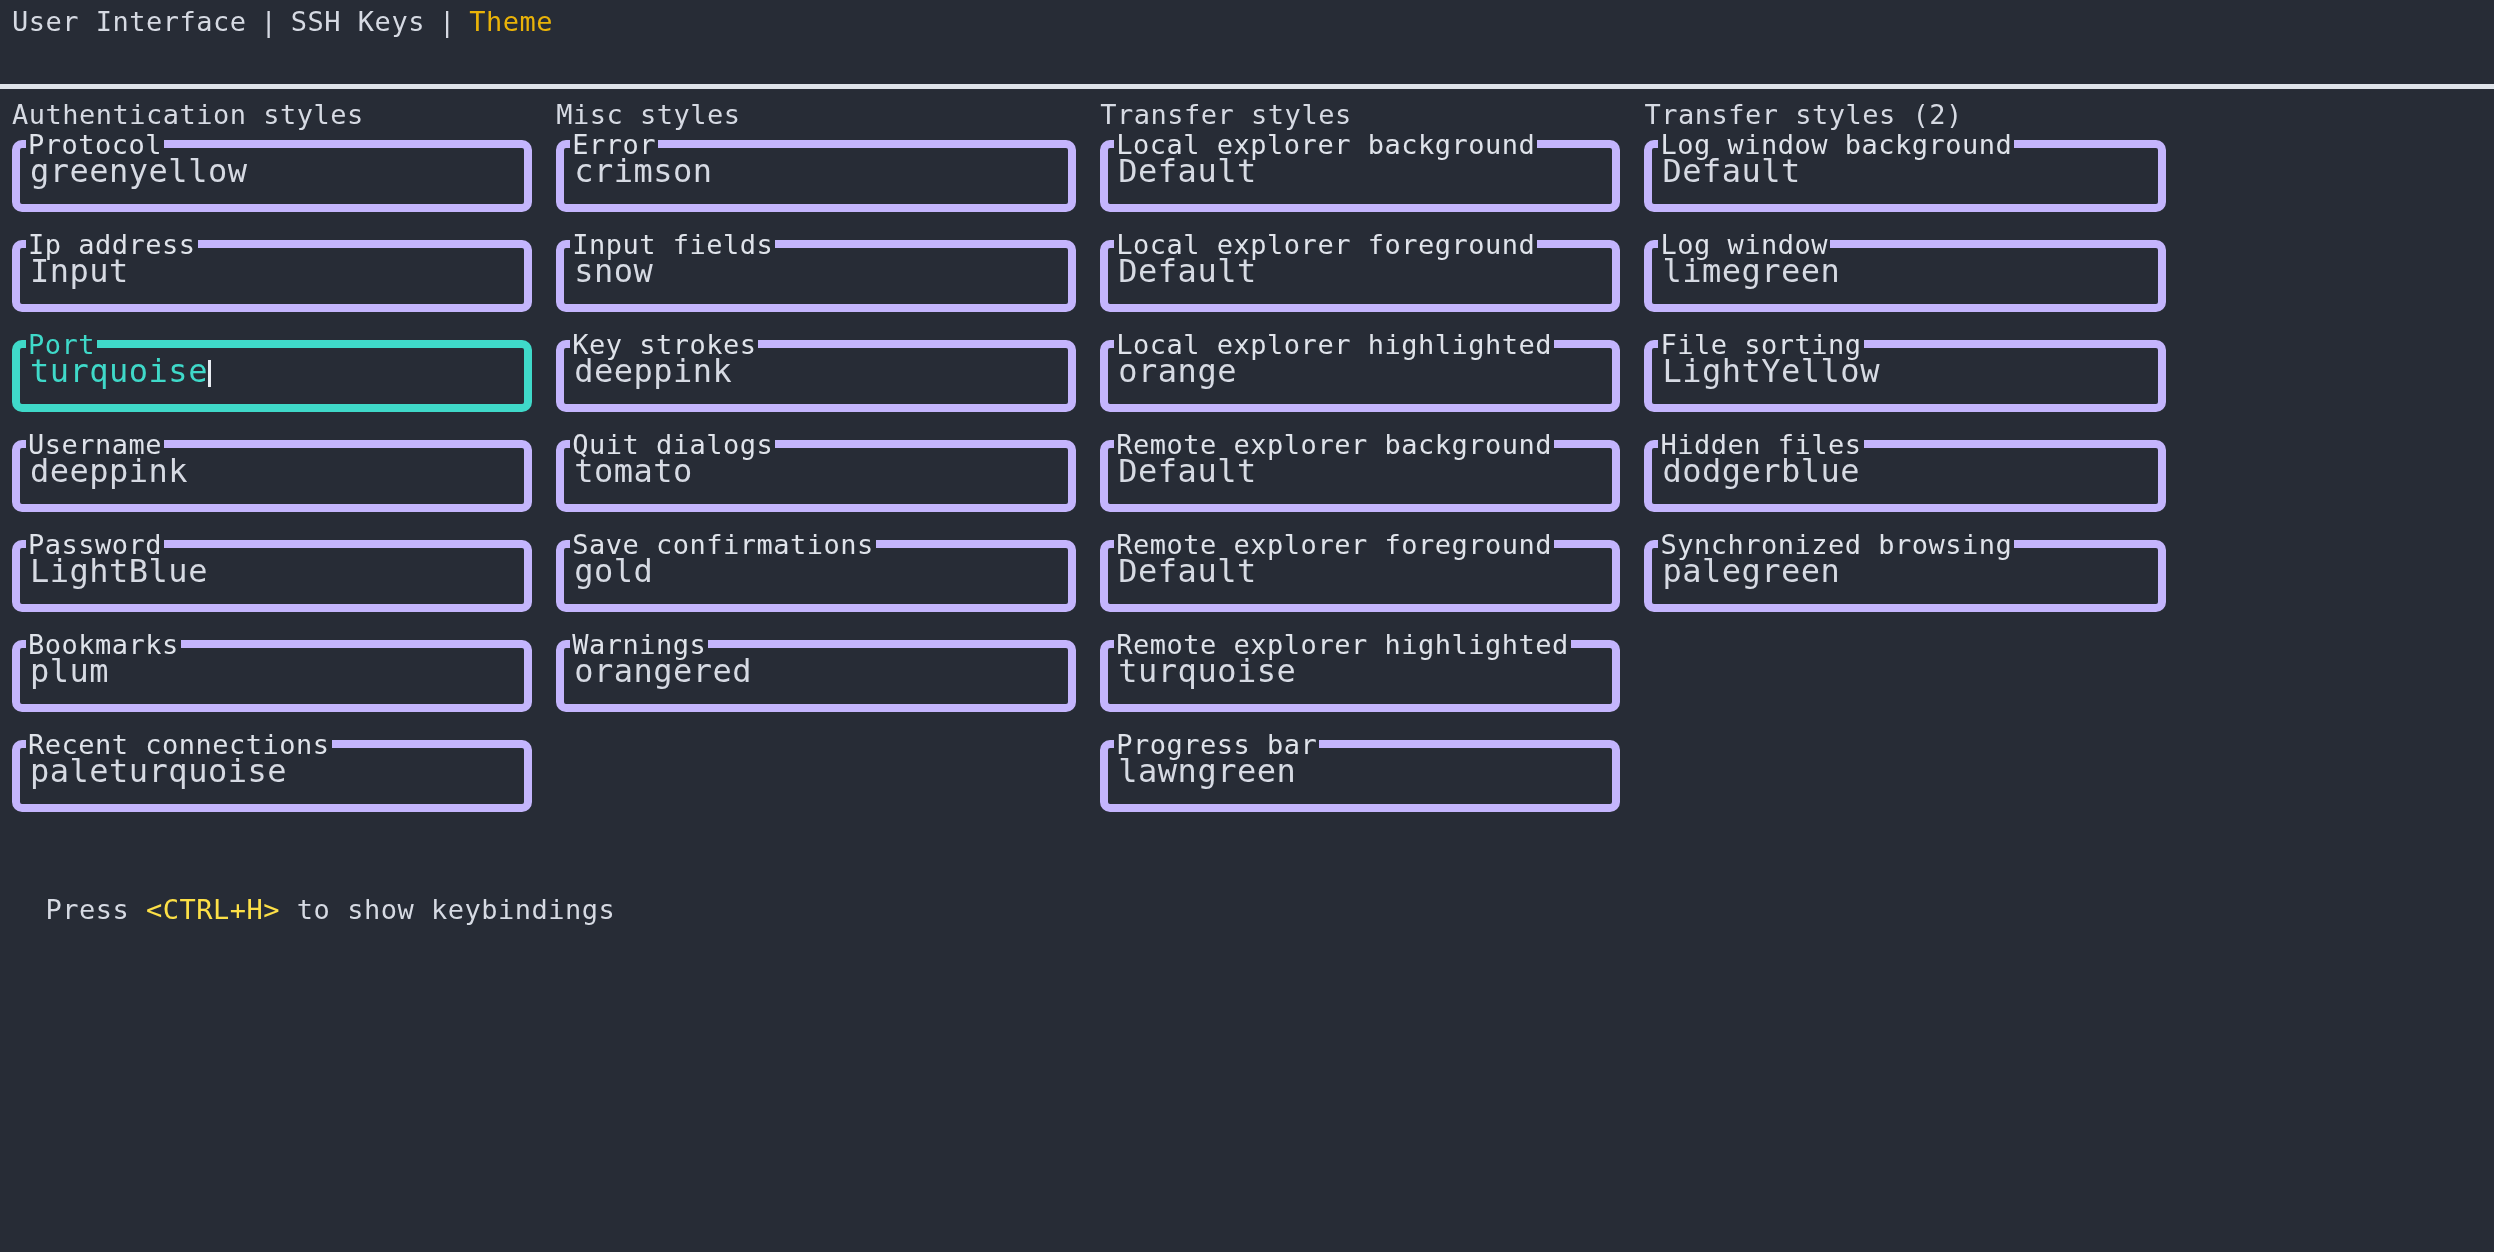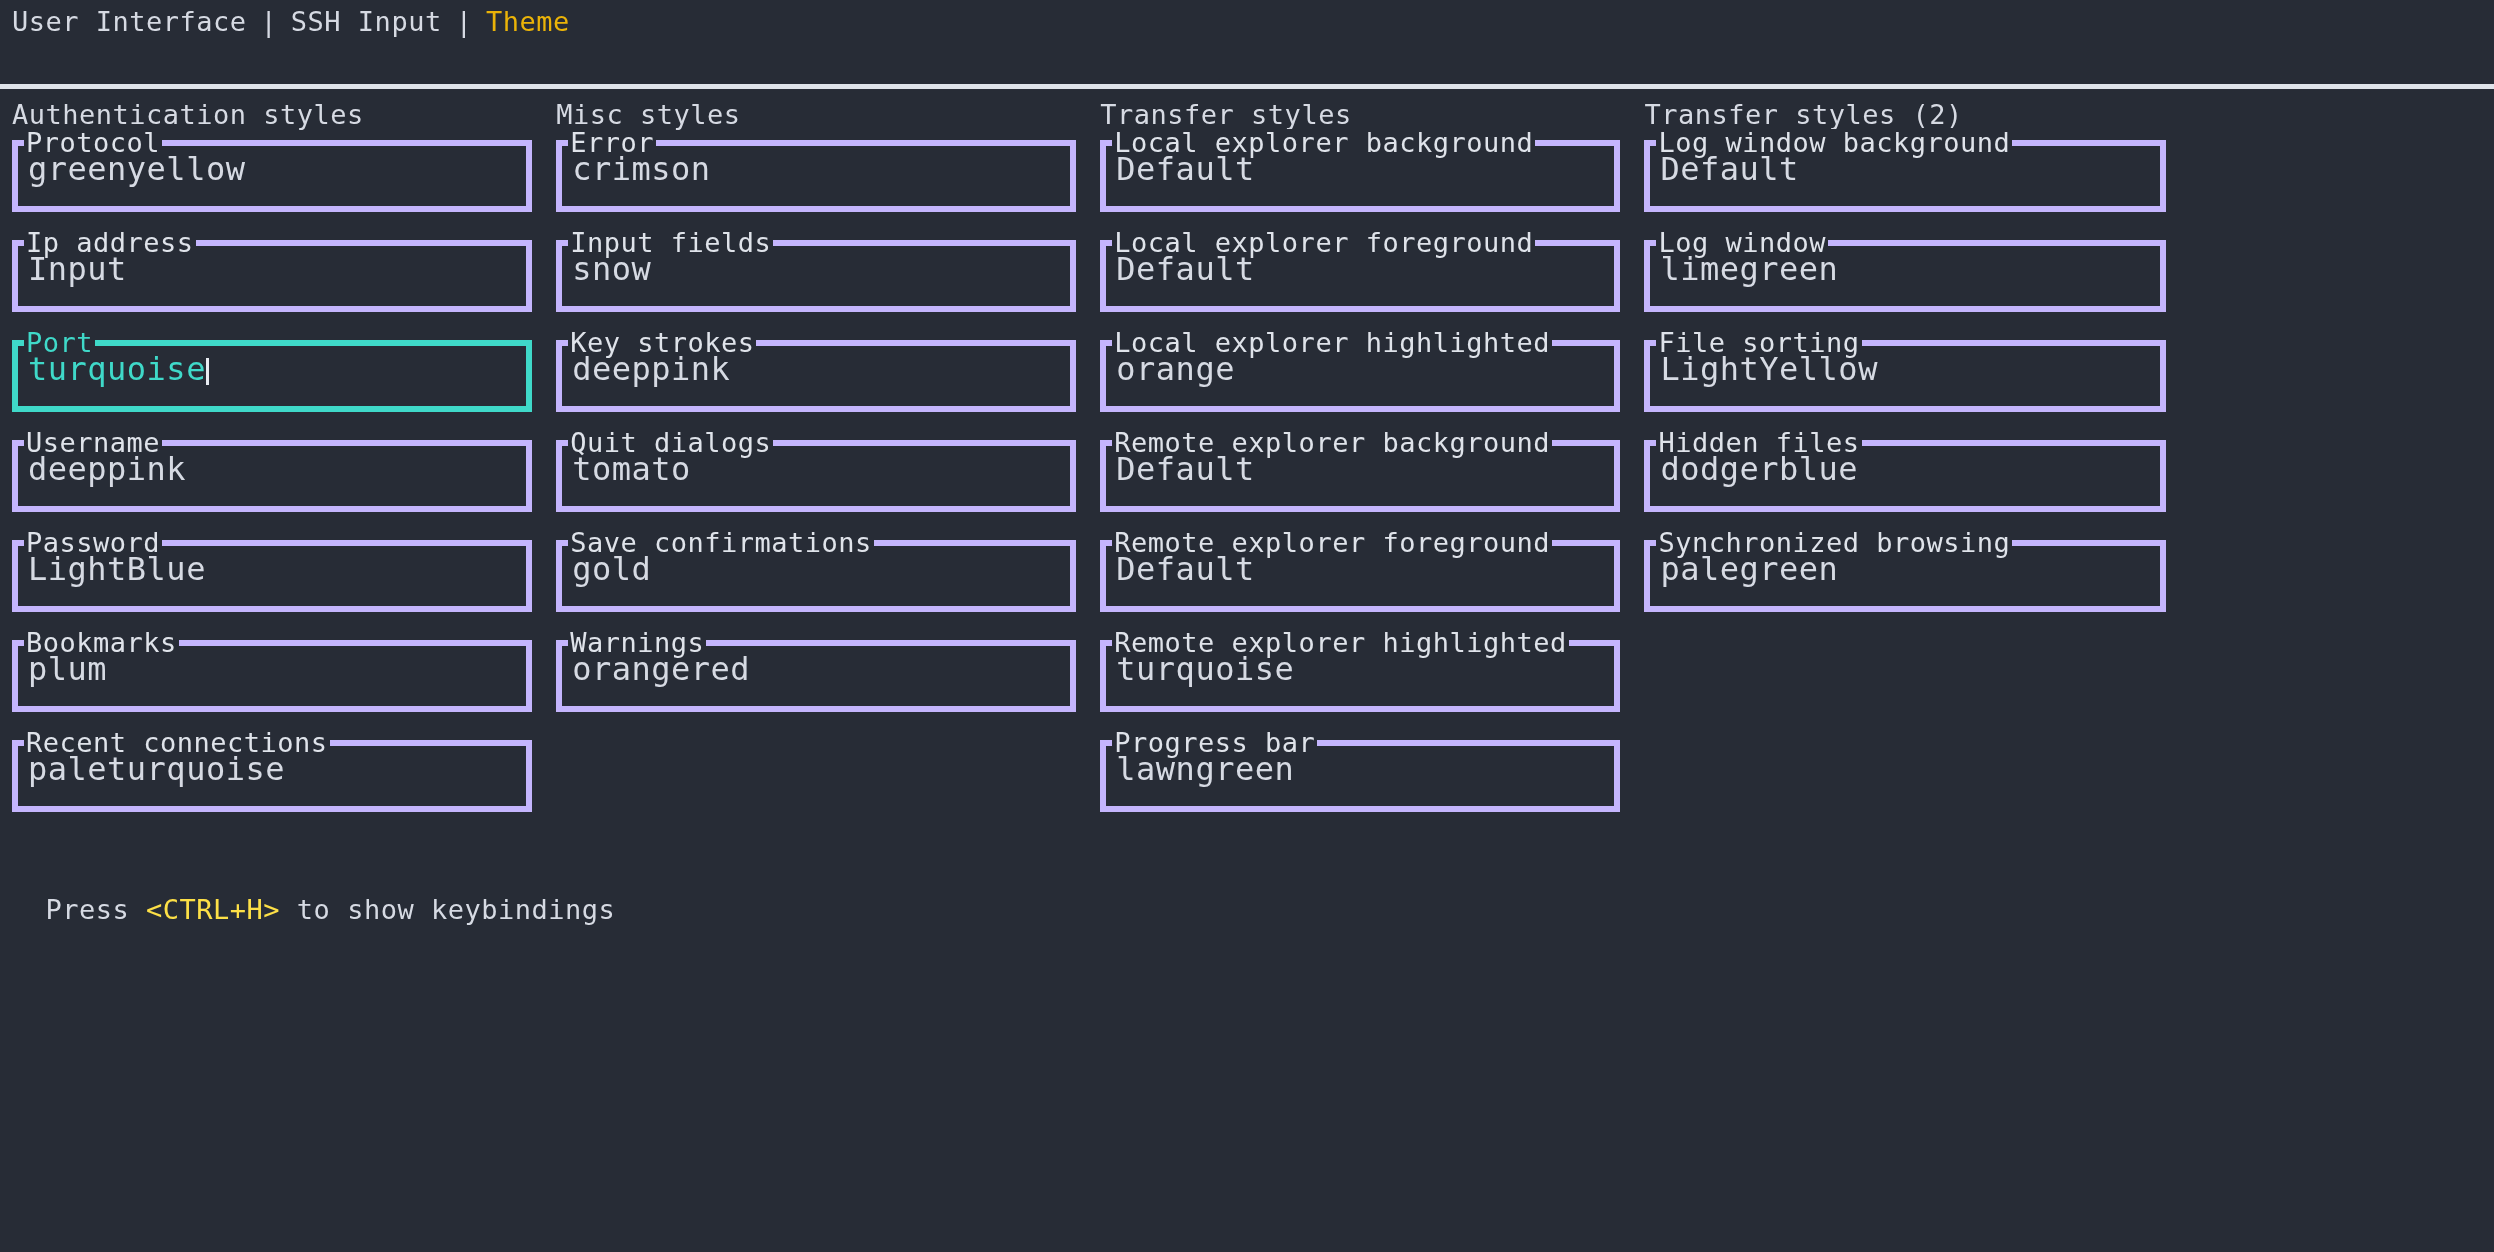--- a/index.html
+++ b/index.html
@@ -64,22 +64,22 @@
     white-space: pre;
     letter-spacing: 0.5px;
   }
 
   
   .field {
     position: relative;
     height: 72px;
     margin: 0 12px 28px 12px;
     box-sizing: border-box;
-    border: 6px solid #c4b5fd;
-    border-radius: 0;
+    border: 8px solid #c4b5fd;
+    border-radius: 10px;
   }
   .field .legend {
     position: absolute;
     top: -17px;
     left: 6px;
     background: #272c36;
     padding: 0 2px 0 2px;
     color: #dfe3ea;
     white-space: pre;
     letter-spacing: 0.5px;
@@ -117,21 +117,21 @@
     top: 869px;
     white-space: pre;
     letter-spacing: 0.5px;
     color: #d6dae3;
   }
   #footer .key { color: #fde047; }
 </style>
 </head>
 <body>
 
-<div id="tabbar"><span class="tab">User Interface</span><span class="tabsep">|</span><span class="tab">SSH Input</span><span class="tabsep">|</span><span class="tab active">Theme</span></div>
+<div id="tabbar"><span class="tab">User Interface</span><span class="tabsep">|</span><span class="tab">SSH Keys</span><span class="tabsep">|</span><span class="tab active">Theme</span></div>
 
 <div id="divider"></div>
 
 <div id="columns">
     <div class="column" style="width: 788px;">
       <div class="col-title">Authentication styles</div>
       <div class="field">
         <div class="legend">Protocol</div>
         <div class="value"><span>greenyellow</span></div>
       </div>

